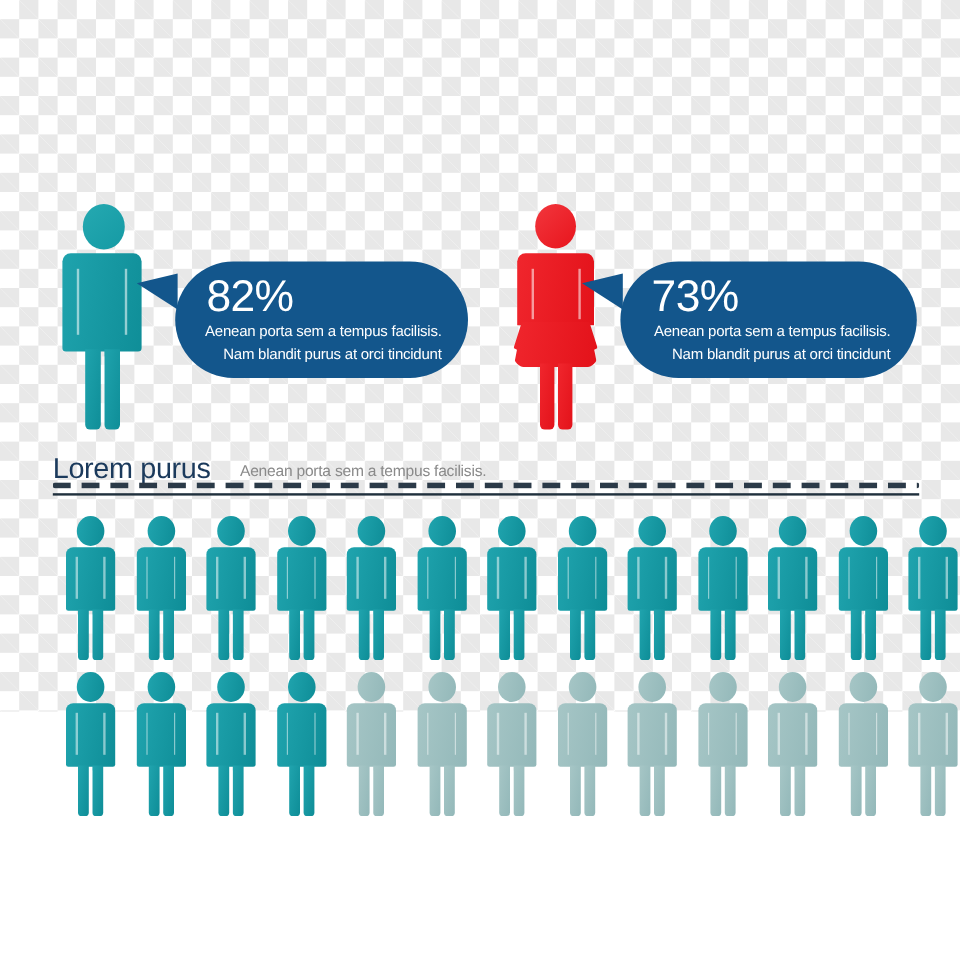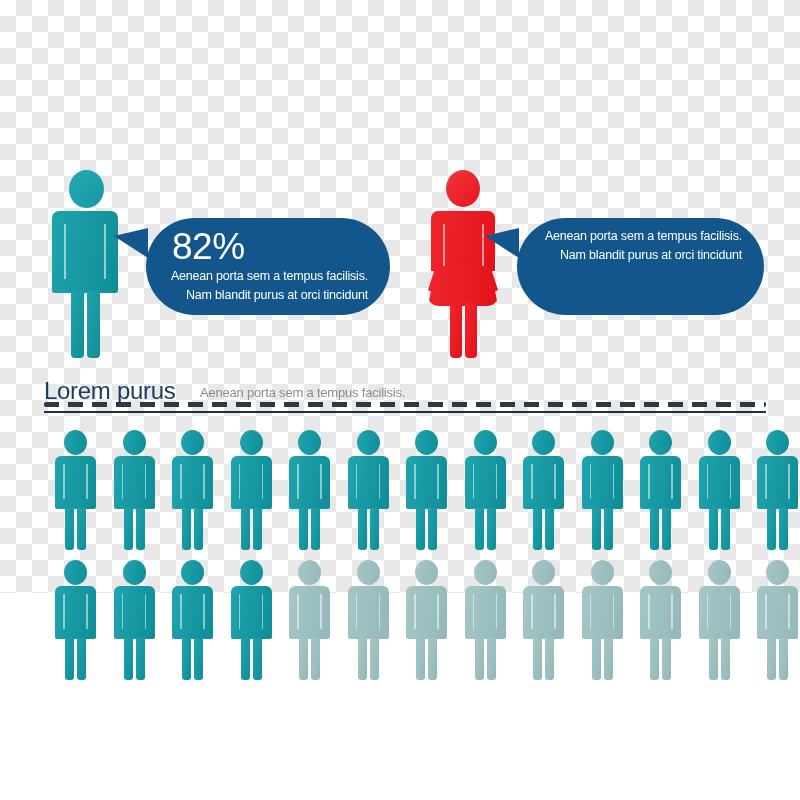--- a/index.html
+++ b/index.html
@@ -158,20 +158,21 @@
                   border-radius:0 0 10px 10px;
                   clip-path: polygon(10% 0%, 90% 0%, 100% 58%, 96% 62%, 100% 100%, 0% 100%, 4% 62%, 0% 58%);"></div>
       <div class="arm-crease" style="left:15px; top:54px; height:42px;"></div>
       <div class="arm-crease" style="left:54px; top:54px; height:42px;"></div>
       <div class="female-leg" style="left:22px; top:133px; width:12px; height:55px; background:linear-gradient(100deg,#f0262d,#e3121a);"></div>
       <div class="female-leg" style="left:37px; top:133px; width:12px; height:55px; background:linear-gradient(100deg,#f0262d,#e3121a);"></div>
       <div class="arm-crease" style="left:35px; top:139px; height:48px;"></div>
     </div>
 
     <div class="bubble" style="left:517px; top:218px; width:247px; height:97px; background:#13568c;">
+      <div class="bubble-pct">73%</div>
       <div class="bubble-lines">Aenean porta sem a tempus facilisis.</div>
       <div class="bubble-lines">Nam blandit purus at orci tincidunt</div>
     </div>
     <div class="bubble-tail" style="left:485px; top:228px; border-width:8px 34px 22px 0; border-color:transparent #13568c transparent transparent;"></div>
   </div>
 
   <div id="heading-band">
     <div id="heading-title">Lorem purus</div>
     <div id="heading-sub">Aenean porta sem a tempus facilisis.</div>
     <div id="dashed-rule"></div>

